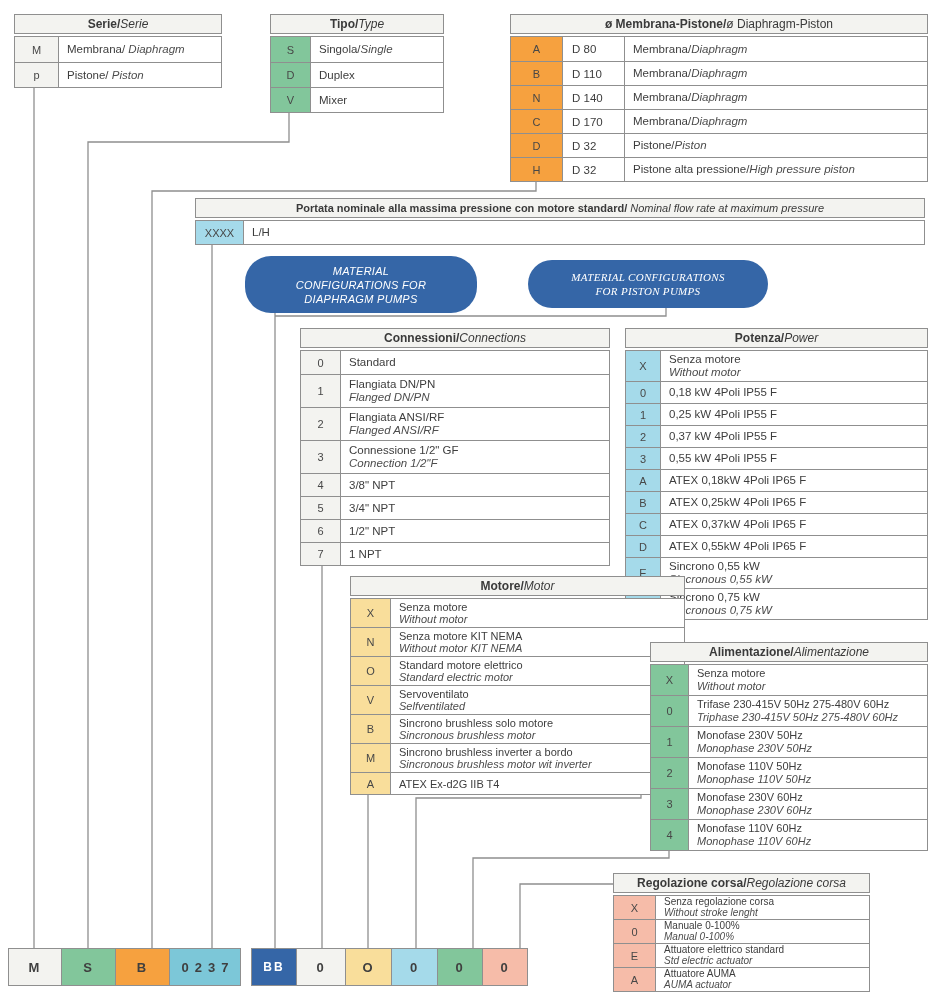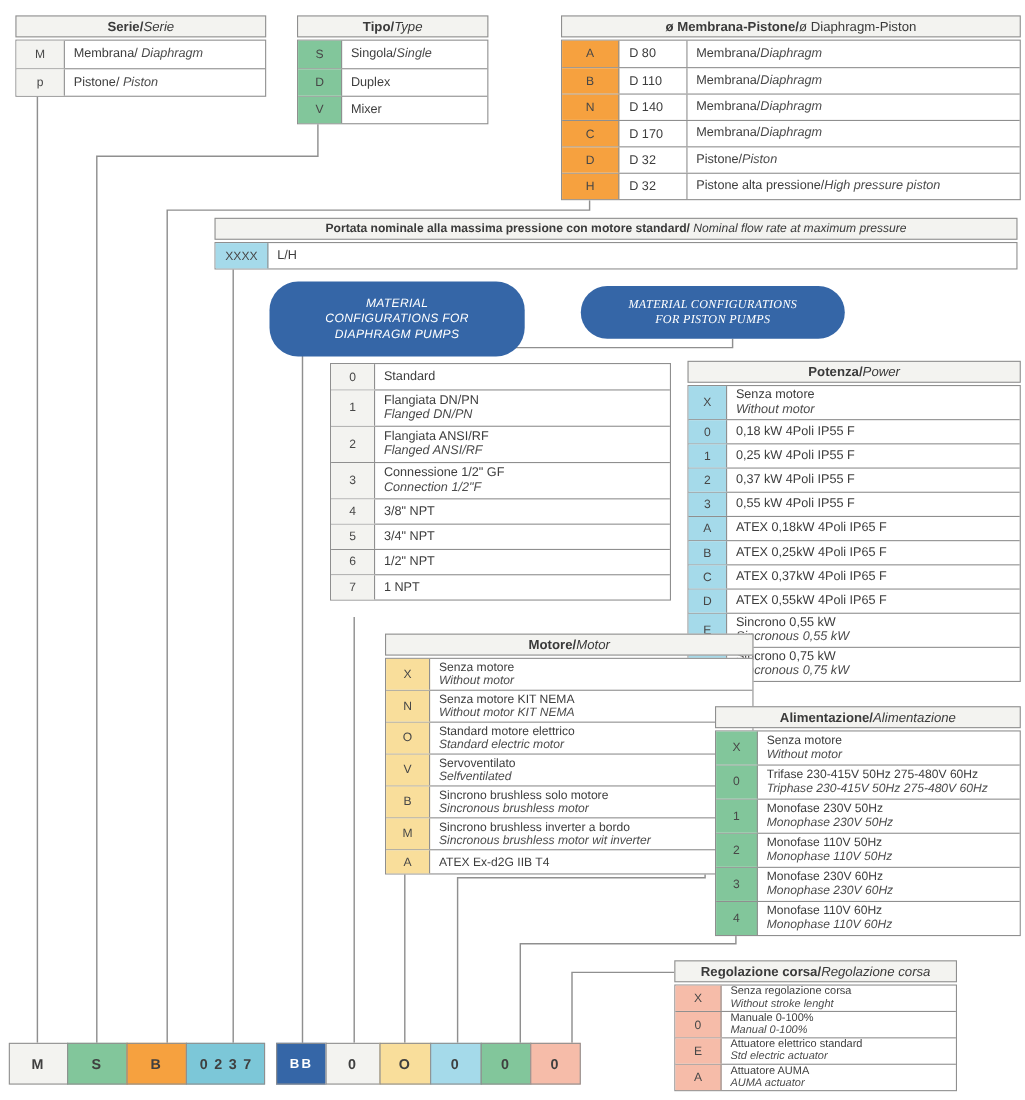--- a/index.html
+++ b/index.html
@@ -21,21 +21,21 @@
   .code{display:flex;align-items:center;justify-content:center;border-right:1px solid #8f8f8f;
         font-size:11px;color:#474747;box-sizing:border-box;flex:0 0 40px;}
   .mid{flex:0 0 62px;border-right:1px solid #8f8f8f;display:flex;align-items:center;
        padding-left:9px;font-size:11.5px;color:#3d3d3d;box-sizing:border-box;}
   .desc{flex:1;display:flex;flex-direction:column;justify-content:center;
         padding:3px 8px;font-size:11.5px;line-height:13px;color:#3d3d3d;box-sizing:border-box;}
   .desc .it, .l2{font-style:italic;color:#4c4c4c;}
   .l1 span{white-space:pre;margin-top:36px;}
 
   
-  #tbl-serie{left:14px;top:14px;width:228px;}   #tbl-serie .code{flex-basis:44px;} #tbl-serie .row{height:25px;}
+  #tbl-serie{left:14px;top:14px;width:208px;}   #tbl-serie .code{flex-basis:44px;} #tbl-serie .row{height:25px;}
   #tbl-tipo{left:270px;top:14px;width:174px;}   #tbl-tipo .row{height:25px;}
   #tbl-membrana{left:510px;top:14px;width:418px;} #tbl-membrana .code{flex-basis:52px;} #tbl-membrana .row{height:24px;}
   #tbl-portata{left:195px;top:198px;width:730px;} #tbl-portata .code{flex-basis:48px;} #tbl-portata .row{height:23px;}
   #tbl-connessioni{left:300px;top:328px;width:310px;} #tbl-connessioni .row{min-height:23px;}
   #tbl-potenza{left:625px;top:328px;width:303px;} #tbl-potenza .code{flex-basis:35px;}
   #tbl-potenza .row{min-height:22px;} #tbl-potenza .desc{padding:2px 8px;}
   #tbl-motore{left:350px;top:576px;width:335px;} #tbl-motore .row{min-height:22px;}
   #tbl-motore .desc{line-height:12px;padding:2px 8px;font-size:11px;}
   #tbl-alimentazione{left:650px;top:642px;width:278px;} #tbl-alimentazione .code{flex-basis:38px;}
   #tbl-alimentazione .desc{padding:2px 8px;font-size:11px;}
@@ -47,21 +47,21 @@
   .code-white{background:#f3f3f0;}
   .code-green{background:#82c69b;}
   .code-orange{background:#f6a13f;}
   .code-lightblue{background:#a5daea;}
   .code-yellow{background:#f9de9b;}
   .code-pink{background:#f6bca9;}
 
   .mbox{position:absolute;z-index:1;background:#3566a7;color:#ffffff;border-radius:26px;
         display:flex;align-items:center;justify-content:center;text-align:center;
         font-size:11px;font-style:italic;letter-spacing:.3px;white-space:pre-line;line-height:14px;}
-  #box-diaphragm{left:245px;top:256px;width:232px;height:68px;}
+  #box-diaphragm{left:245px;top:256px;width:232px;height:57px;}
   #box-piston{left:528px;top:260px;width:240px;height:48px;font-family:Liberation Serif, serif;}
 
   #code-row{position:absolute;left:8px;top:948px;height:38px;display:flex;z-index:1;}
   #code-row .cell{border:1px solid #8f8f8f;margin-left:-1px;display:flex;align-items:center;
                   justify-content:center;font-size:13px;font-weight:bold;color:#3f3f3f;
                   letter-spacing:2px;box-sizing:border-box;}
   #code-row .cell:first-child{margin-left:0;}
   #code-row .spaced{letter-spacing:6px;padding-left:6px;}
   #code-row .cell-white{background:#f3f3f0;} #code-row .cell-green{background:#82c69b;}
   #code-row .cell-orange{background:#f6a13f;} #code-row .cell-cyan{background:#7cc7d8;}
@@ -202,20 +202,24 @@
       </div>
   </section>
 
   <div class="mbox" id="box-diaphragm">MATERIAL
 CONFIGURATIONS FOR
 DIAPHRAGM PUMPS</div>
   <div class="mbox" id="box-piston">MATERIAL CONFIGURATIONS
 FOR PISTON PUMPS</div>
 
   <section class="tbl" id="tbl-connessioni">
+    <div class="hdr">
+        <span class="main">Connessioni/</span>
+        <span class="sub">Connections</span>
+      </div>
     <div class="rows">
         <div class="row">
           <div class="code code-white">0</div>
           <div class="desc">
             <div class="l1"><span>Standard</span></div>
           </div>
         </div>
         <div class="row">
           <div class="code code-white">1</div>
           <div class="desc">

